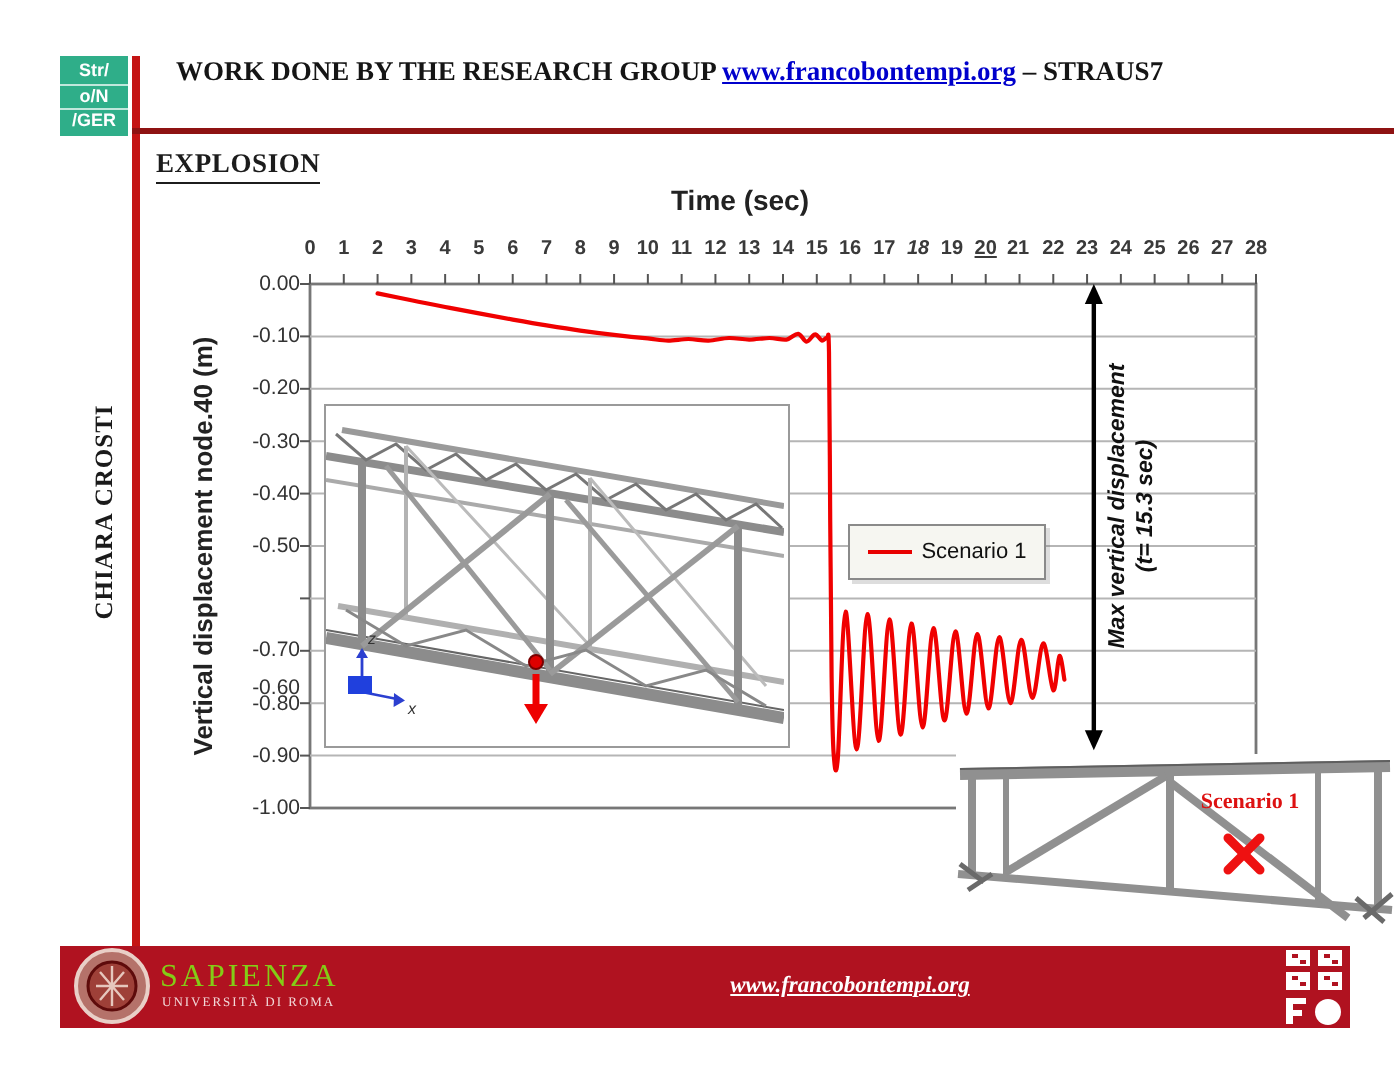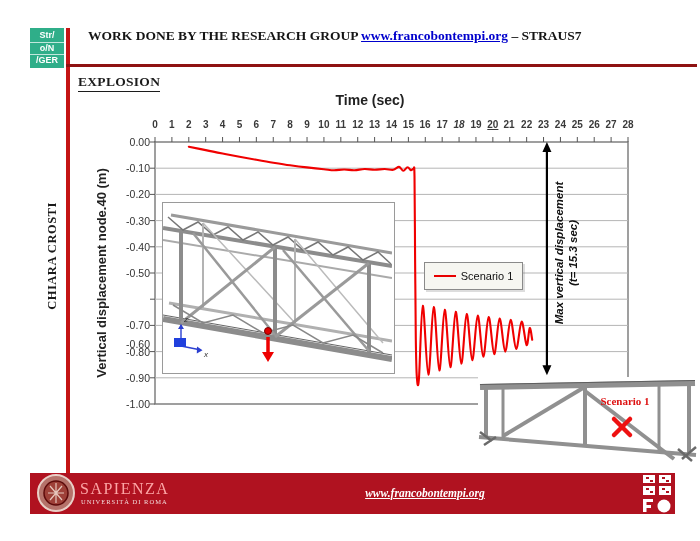--- a/index.html
+++ b/index.html
@@ -57,21 +57,21 @@
   #inset3d{left:162px;top:202px;width:231px;height:170px;background:#fff;
     border:1px solid #9a9a9a;z-index:3;}
   #node-label{left:207px;top:354px;width:120px;text-align:center;font-weight:bold;
     font-size:12.5px;color:#111;z-index:4;}
   #inset-side{left:478px;top:377px;width:219px;height:89px;background:#fff;z-index:3;}
   #scenario-label{left:570px;top:395px;width:110px;text-align:center;font-weight:bold;
     font-size:11px;color:#dd1111;z-index:4;font-family:"Liberation Serif",serif;}
 
   
   #footer{left:30px;top:473px;width:645px;height:41px;background:#b01220;z-index:6;}
-  #sap-name{left:80px;top:481px;font-family:"Liberation Serif",serif;color:#fca5a5;
+  #sap-name{left:80px;top:481px;font-family:"Liberation Serif",serif;color:#84cc16;
     font-size:16px;letter-spacing:1.5px;line-height:16px;}
   #sap-sub{left:81px;top:498px;font-family:"Liberation Serif",serif;color:#f2d9d9;
     font-size:6.5px;letter-spacing:1px;}
   #footer-link{left:330px;top:487px;width:190px;text-align:center;
     font-family:"Liberation Serif",serif;font-style:italic;font-weight:bold;
     font-size:11.5px;color:#fff;text-decoration:underline;cursor:pointer;z-index:7;}
   svg{display:block;}
   #chart-svg{position:absolute;left:0;top:0;z-index:1;}
   .noptr{pointer-events:none;}
 </style>

